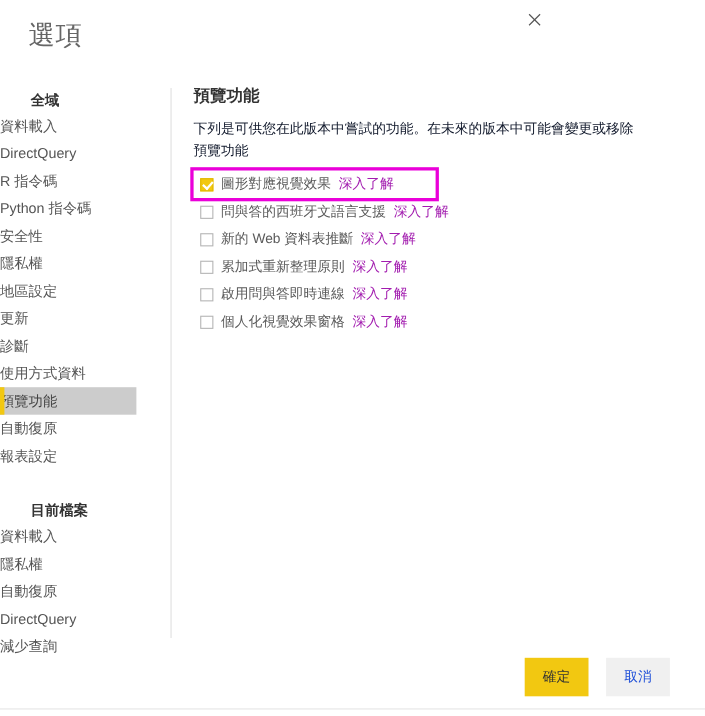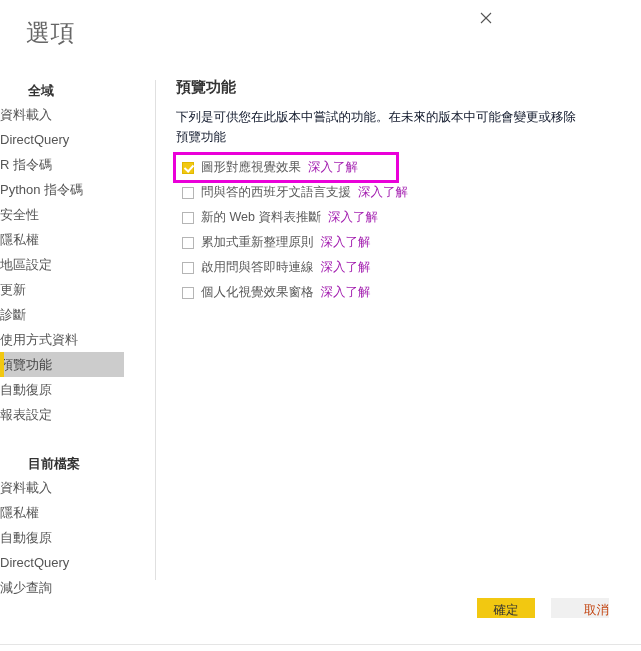--- a/index.html
+++ b/index.html
@@ -208,40 +208,39 @@
   .footer {
     position: absolute;
     left: 0;
     top: 598px;
     width: 641px;
     height: 30px;
   }
   .btn {
     position: absolute;
     top: 0;
-    height: 20px;
+    height: 35px;
     width: 58px;
     font-size: 12.5px;
     font-family: "Liberation Sans", "DejaVu Sans", sans-serif;
     border: none;
     cursor: pointer;
     padding: 0;
     line-height: 25px;
     text-align: center;
   }
   .btn-ok {
     left: 477px;
     background: #f2c811;
     color: #333333;
   }
   .btn-cancel {
     left: 551px;
     background: #f0f0f0;
-    color: #c2410c;
-    text-align: right;
+    color: #1d4ed8;
   }
 </style>
 </head>
 <body>
 
 <div id="dialog">
 
   <div class="titlebar">
     <div class="dialog-title">選項</div>
 

